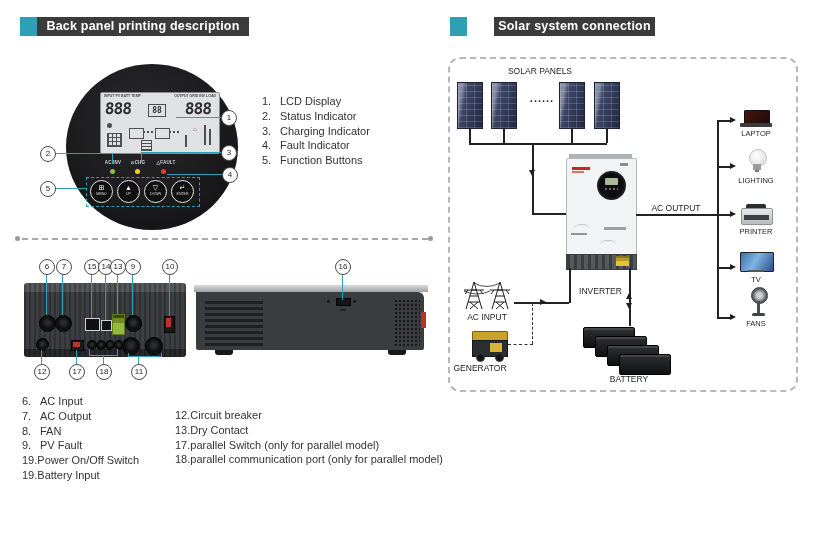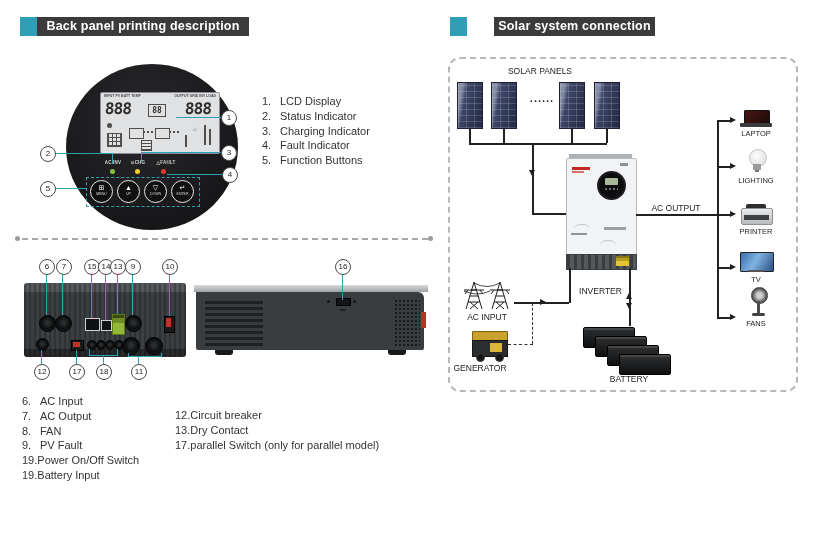--- a/index.html
+++ b/index.html
@@ -184,20 +184,21 @@
     <div class="list-row"><span class="num">7.</span><span>AC Output</span></div>
     <div class="list-row"><span class="num">8.</span><span>FAN</span></div>
     <div class="list-row"><span class="num">9.</span><span>PV Fault</span></div>
     <div class="list-row"><span class="num" style="min-width:0">19.</span><span>Power On/Off Switch</span></div>
     <div class="list-row"><span class="num" style="min-width:0">19.</span><span>Battery Input</span></div>
   </div>
   <div class="abs" style="left:175px;top:408px">
     <div class="list-row"><span>12.</span><span>Circuit breaker</span></div>
     <div class="list-row"><span>13.</span><span>Dry Contact</span></div>
     <div class="list-row"><span>17.</span><span>parallel Switch (only for parallel model)</span></div>
+    <div class="list-row"><span>18.</span><span>parallel communication port (only for parallel model)</span></div>
   </div>
 
   <div class="abs" style="left:448px;top:57px;width:346px;height:331px;border:2px dashed #b8b8b8;border-radius:12px"></div>
 
   <div class="abs diag-lbl" style="left:490px;top:66px;width:100px">SOLAR PANELS</div>
   <div class="abs sp" style="left:457px;top:82px"></div>
   <div class="abs sp" style="left:491px;top:82px"></div>
   <div class="abs sp" style="left:559px;top:82px"></div>
   <div class="abs sp" style="left:594px;top:82px"></div>
   <div class="abs" style="left:524px;top:92px;width:36px;text-align:center;font-weight:bold;font-size:11px;letter-spacing:1px;color:#222">......</div>

